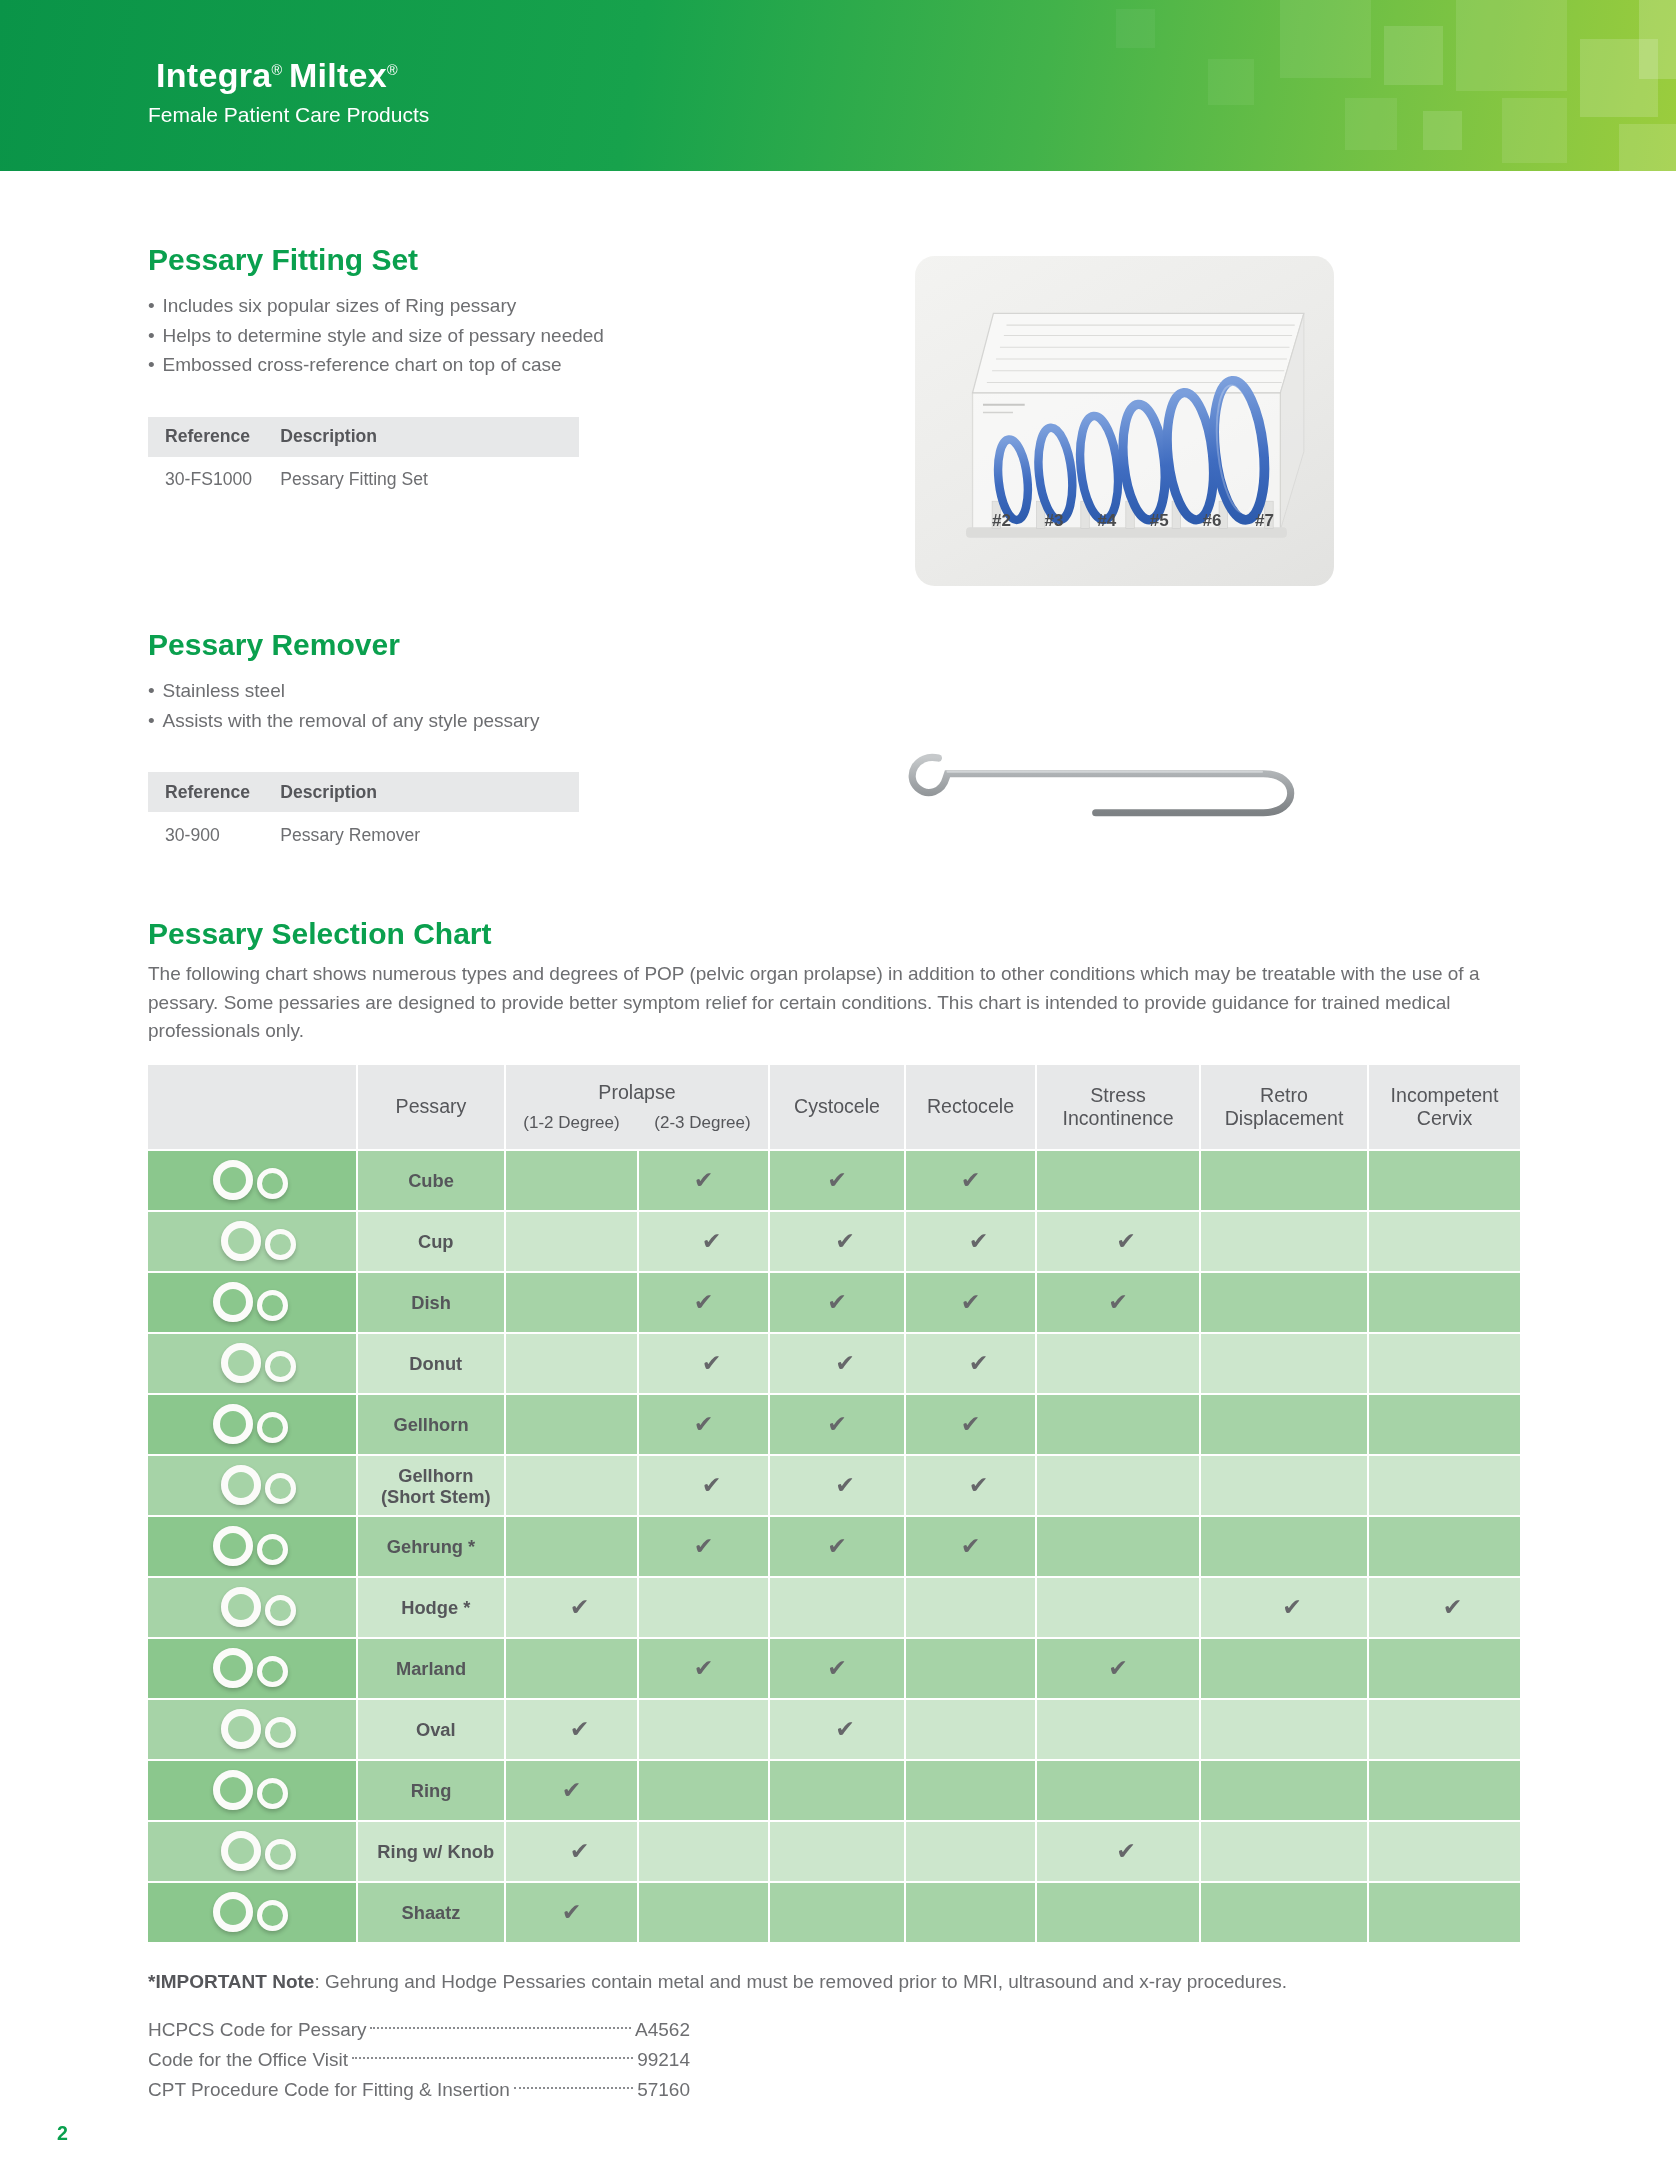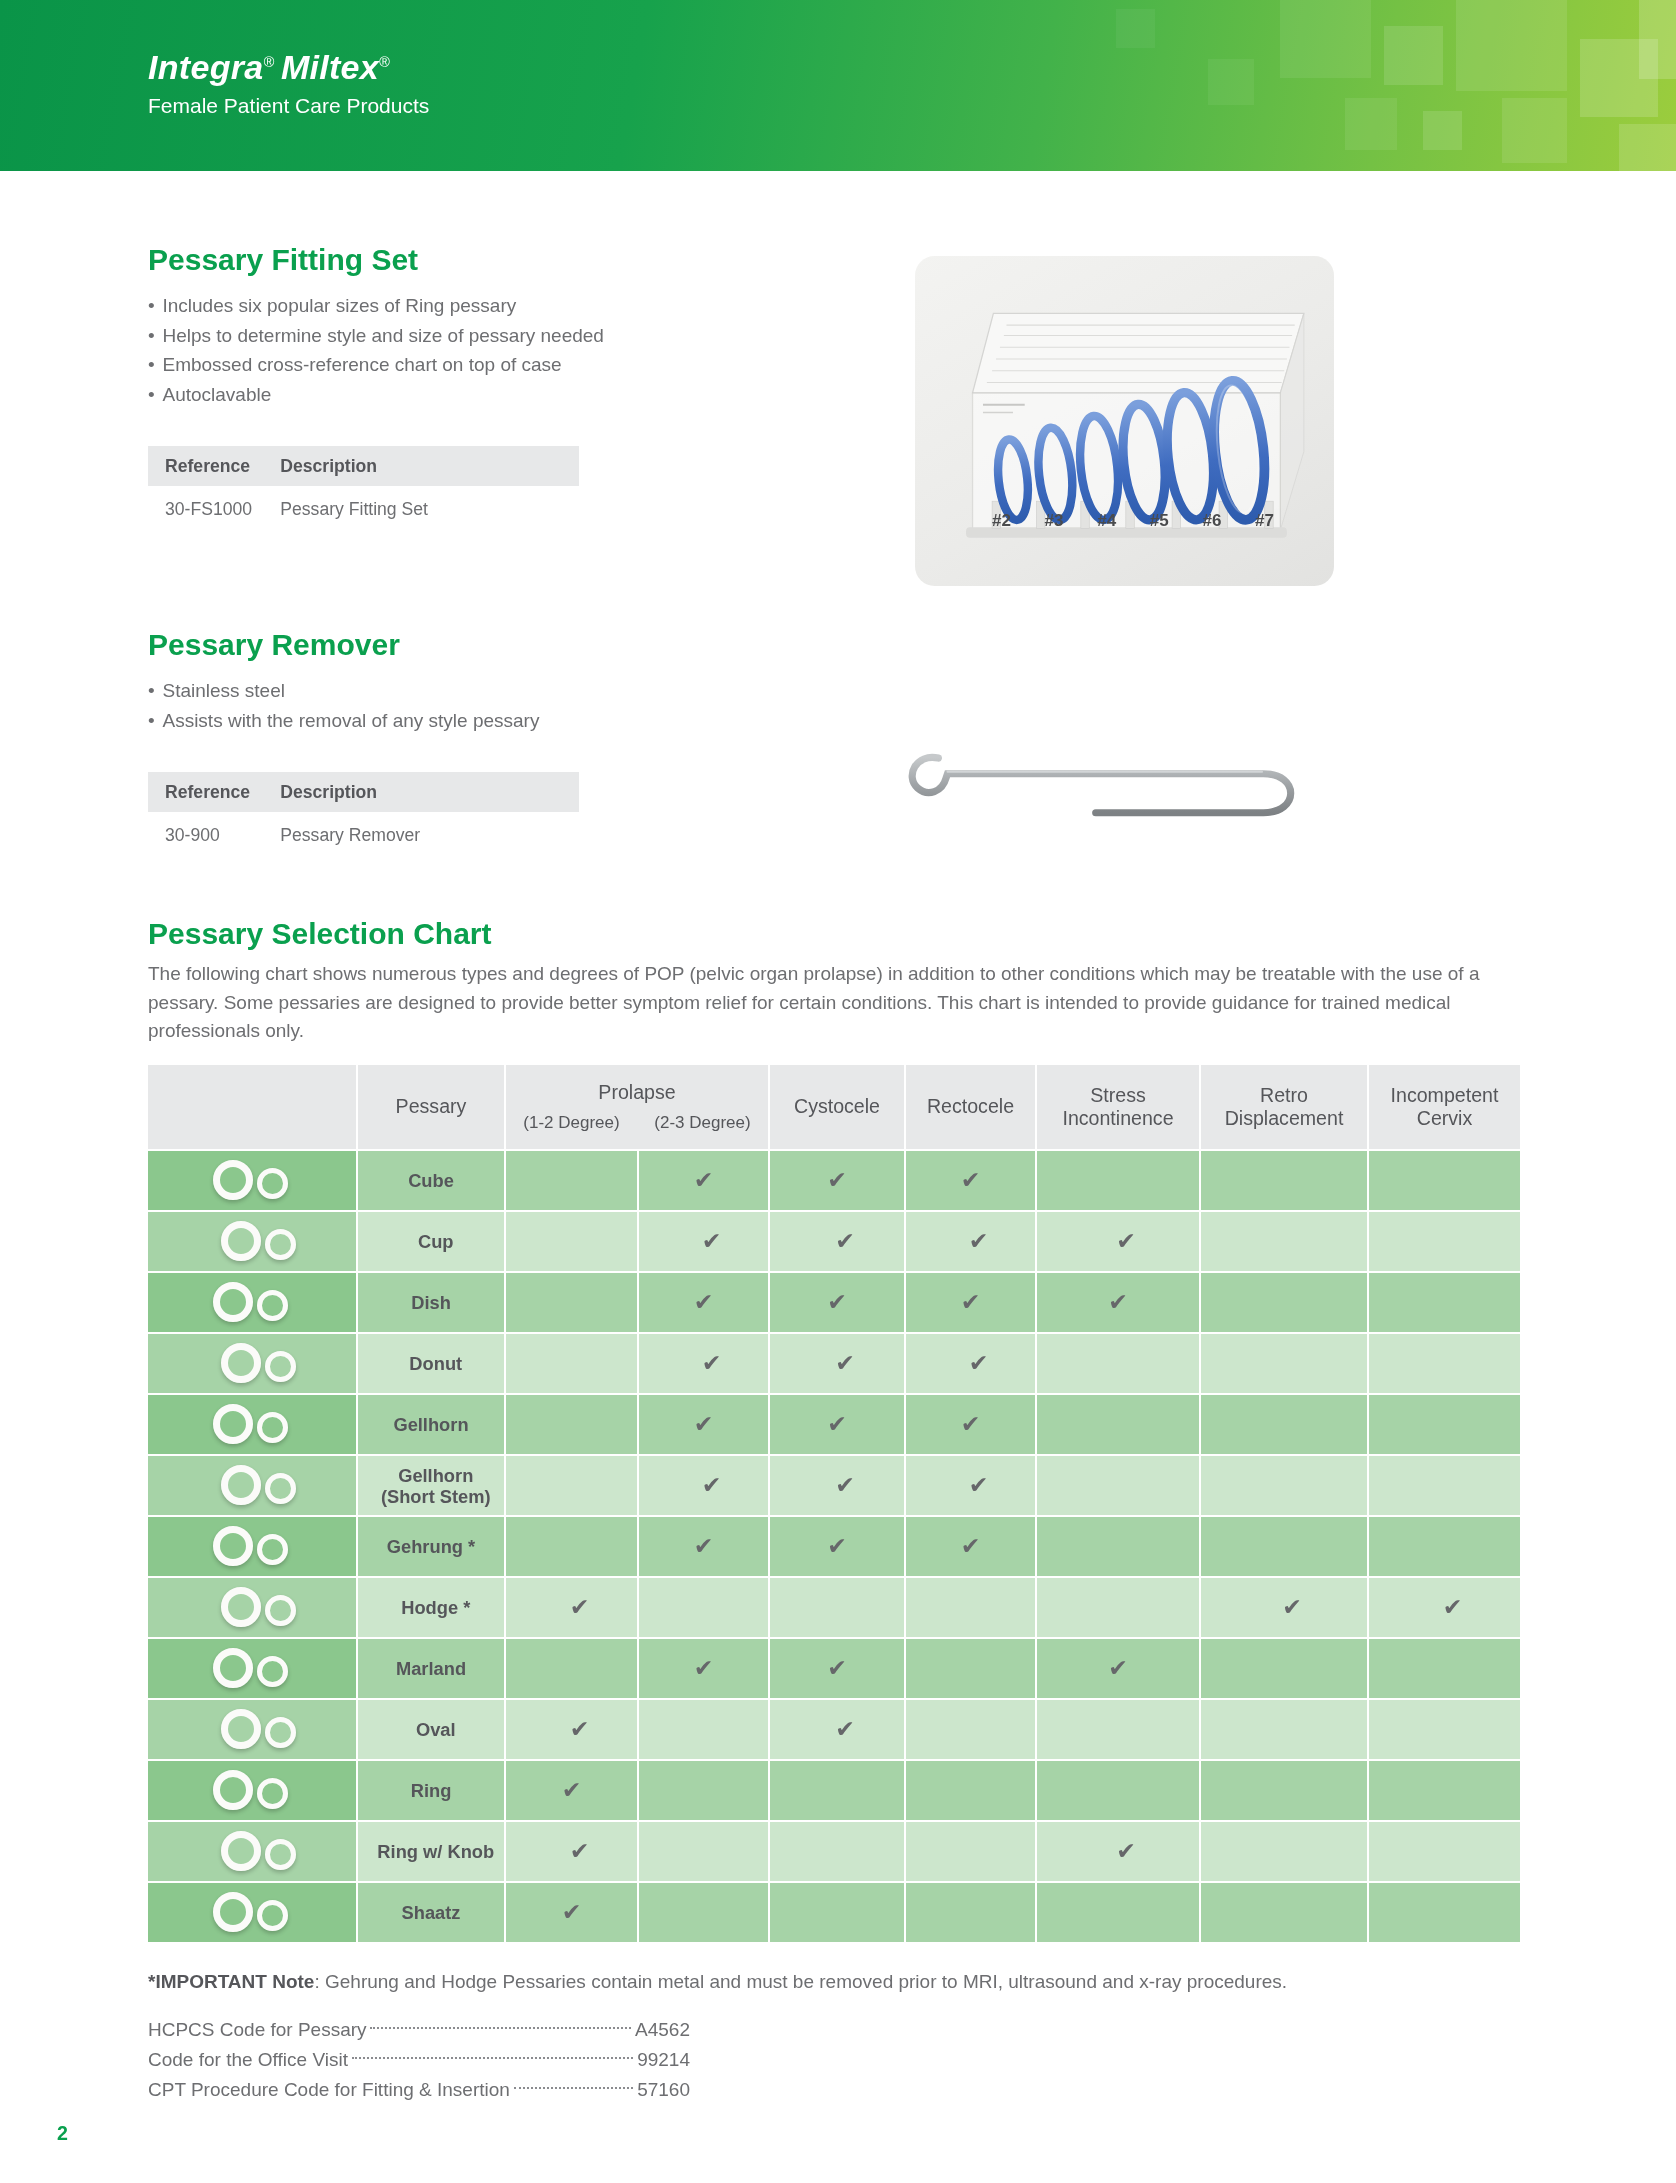--- a/index.html
+++ b/index.html
@@ -26,21 +26,21 @@
   .m3{left:1456px;top:-19.6px;width:111px;height:111px;background:rgba(255,255,255,.10);}
   .m4{left:1580px;top:39px;width:78px;height:78px;background:rgba(255,255,255,.16);}
   .m5{left:1502px;top:98px;width:65px;height:65px;background:rgba(255,255,255,.10);}
   .m6{left:1345px;top:98px;width:52px;height:52px;}
   .m7{left:1619px;top:124px;width:59px;height:59px;background:rgba(255,255,255,.14);}
   .m8{left:1208px;top:59px;width:46px;height:46px;background:rgba(255,255,255,.06);}
   .m9{left:1423px;top:111px;width:39px;height:39px;background:rgba(255,255,255,.12);}
   .m10{left:1639px;top:-6.5px;width:39px;height:85px;background:rgba(255,255,255,.18);}
   .m11{left:1116px;top:9.1px;width:39px;height:39px;background:rgba(255,255,255,.05);}
   .banner-text{position:absolute;left:148px;top:48px;color:#fff;}
-  .brand{margin:0;font-size:34px;font-weight:700;letter-spacing:0.3px;font-style:italic;}
+  .brand{margin:8px;font-size:34px;font-weight:700;letter-spacing:0.3px;}
   .brand sup{font-size:14.4px;font-weight:400;vertical-align:super;margin-right:6.5px;}
   .banner-sub{font-size:21px;margin-top:6.5px;font-weight:400;}
 
   
   section{position:absolute;left:148px;}
   .sec-fitting{top:243px;width:751px;}
   .sec-remover{top:628px;width:751px;}
   .sec-selection{top:917px;width:1378px;}
   .sec-title{color:var(--green);font-size:30px;font-weight:700;margin:0 0 9.1px 0;}
   .bullets{margin:14.4px 0 0 0;padding:0;list-style:none;font-size:19px;line-height:1.55;color:var(--gray);}
@@ -116,21 +116,20 @@
       <div class="banner-sub">Female Patient Care Products</div>
     </div>
   </header>
 
   <section class="sec-fitting">
     <h2 class="sec-title">Pessary Fitting Set</h2>
     <ul class="bullets">
         <li>Includes six popular sizes of Ring pessary</li>
         <li>Helps to determine style and size of pessary needed</li>
         <li>Embossed cross-reference chart on top of case</li>
-        <li>Autoclavable</li>
       </ul>
     <div class="ref-table">
       <div class="ref-head">
         <span class="col1">Reference</span>
         <span class="col2">Description</span>
       </div>
       <div class="ref-row">
         <span class="col1">30-FS1000</span>
         <span class="col2">Pessary Fitting Set</span>
       </div>

